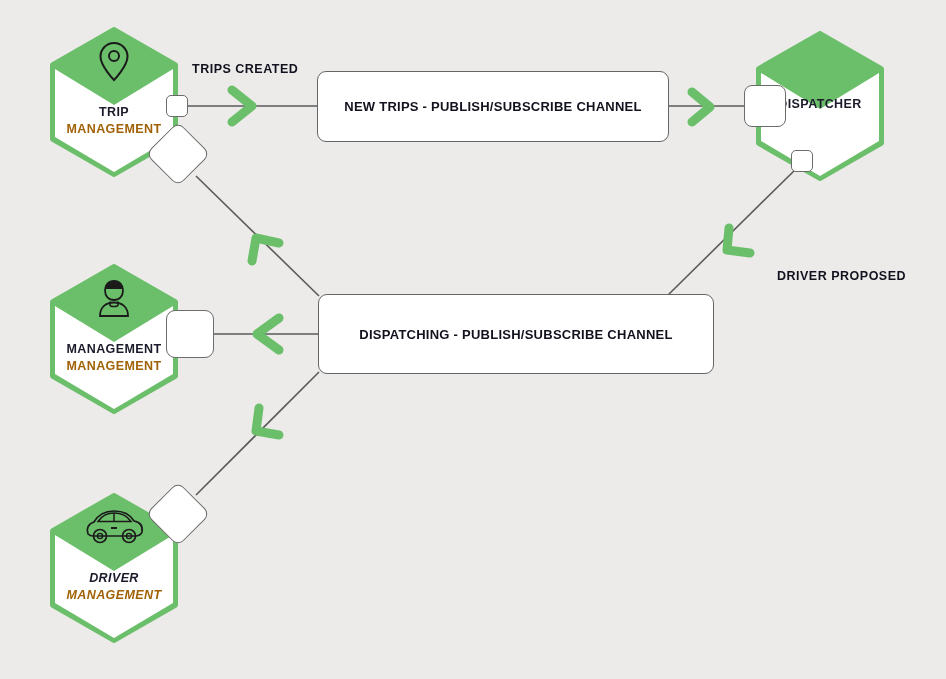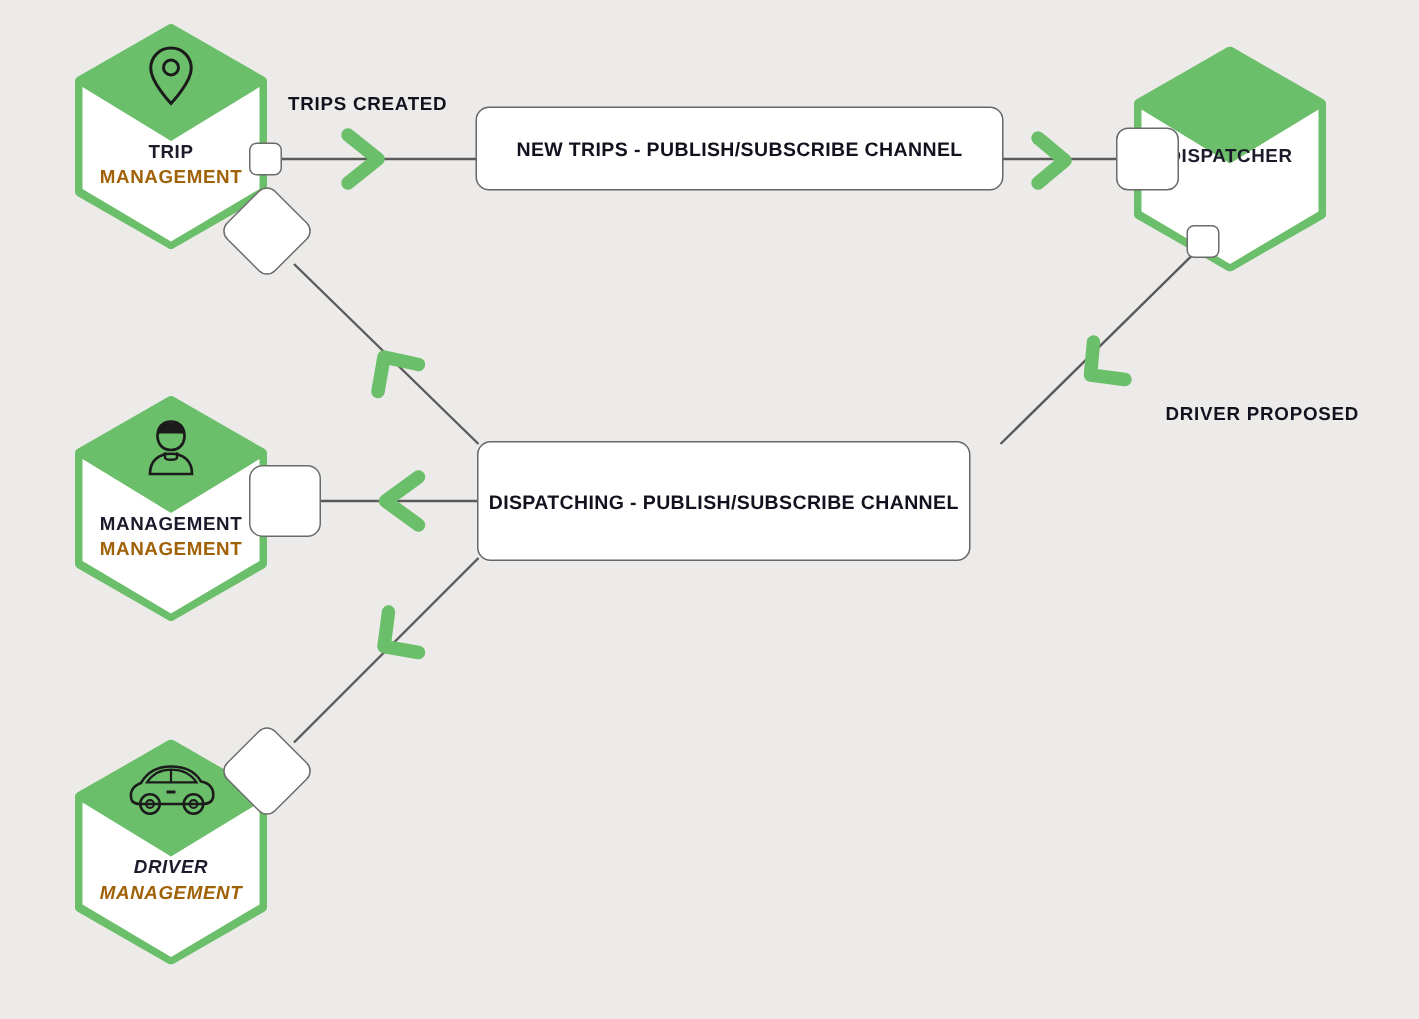--- a/index.html
+++ b/index.html
@@ -136,21 +136,21 @@
       <polyline points="279,243 256,238 252,261"></polyline>
 
       <polyline points="279,318 257,334 279,350"></polyline>
 
       <polyline points="279,435 256,431 259,408"></polyline>
 
       <polyline points="750,253 727,250 729,228"></polyline>
     </g>
   </svg>
 
-  <div class="hex with-icon" style="left:49px; top:16px;">
+  <div class="hex with-icon" style="left:49px; top:27px;">
     <svg class="hexsvg" viewBox="0 0 130 150" xmlns="http://www.w3.org/2000/svg">
       <polygon points="65,3 126,38 126,112 65,147 4,112 4,38" fill="#6cbf6a" stroke="#6cbf6a" stroke-width="6" stroke-linejoin="round"></polygon>
       <path d="M6,42 L65,78 L124,42 L124,110 L65,145 L6,110 Z" fill="#ffffff"></path>
     </svg>
     <svg class="hexicon" viewBox="0 0 44 44" xmlns="http://www.w3.org/2000/svg">
       <path d="M22 4 C14.5 4 8.5 10 8.5 17.5 C8.5 27 22 41 22 41 C22 41 35.5 27 35.5 17.5 C35.5 10 29.5 4 22 4 Z" fill="none" stroke="#1b1b1b" stroke-width="2"></path>
       <circle cx="22" cy="17" r="5" fill="none" stroke="#1b1b1b" stroke-width="2"></circle>
     </svg>
     <div class="hexlabel">
       <span>TRIP</span>
@@ -199,25 +199,25 @@
   <div class="hex no-icon" style="left:755px; top:31px;">
     <svg class="hexsvg" viewBox="0 0 130 150" xmlns="http://www.w3.org/2000/svg">
       <polygon points="65,3 126,38 126,112 65,147 4,112 4,38" fill="#6cbf6a" stroke="#6cbf6a" stroke-width="6" stroke-linejoin="round"></polygon>
       <path d="M6,42 L65,78 L124,42 L124,110 L65,145 L6,110 Z" fill="#ffffff"></path>
     </svg>
     <div class="hexlabel">
       <span>DISPATCHER</span>
     </div>
   </div>
 
-  <div class="channel" style="left:317px; top:71px; width:352px; height:56px;">
+  <div class="channel" style="left:317px; top:71px; width:352px; height:71px;">
     <span>NEW TRIPS - PUBLISH/SUBSCRIBE CHANNEL</span>
   </div>
 
-  <div class="channel" style="left:318px; top:294px; width:329px; height:80px;">
+  <div class="channel" style="left:318px; top:294px; width:396px; height:80px;">
     <span>DISPATCHING - PUBLISH/SUBSCRIBE CHANNEL</span>
   </div>
 
   <div class="port sq-sm" style="left:166px; top:95px;"></div>
 
   <div class="port diamond" style="left:155px; top:131px;"></div>
 
   <div class="port sq-lg" style="left:166px; top:310px;"></div>
 
   <div class="port diamond" style="left:155px; top:491px;"></div>

